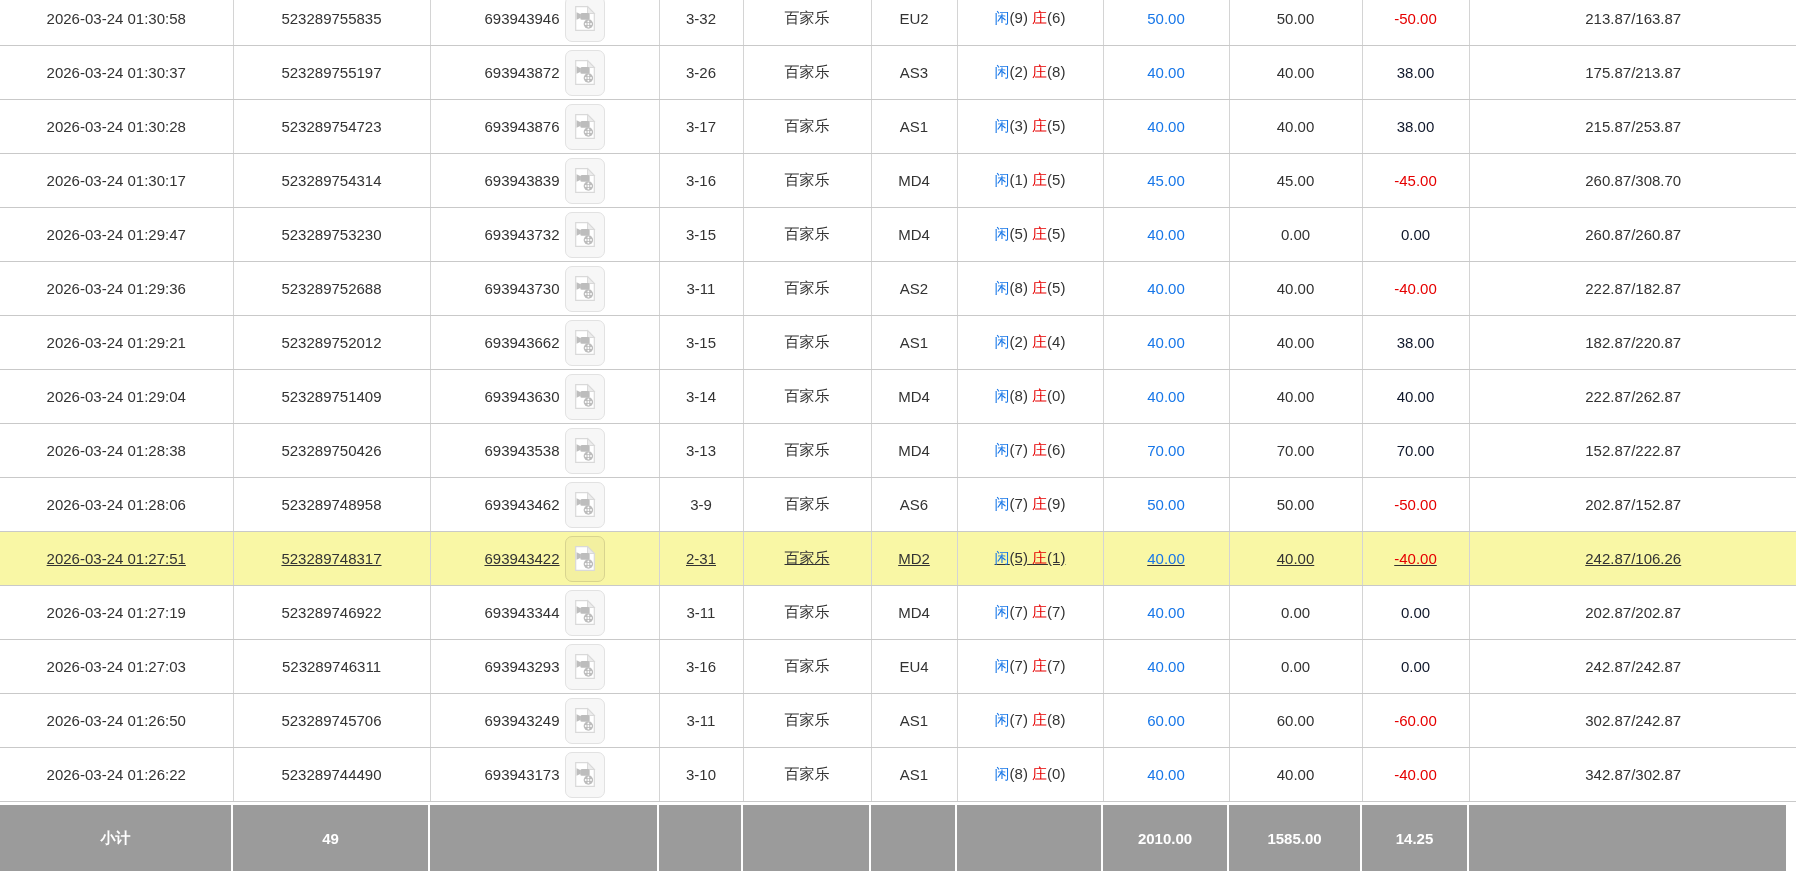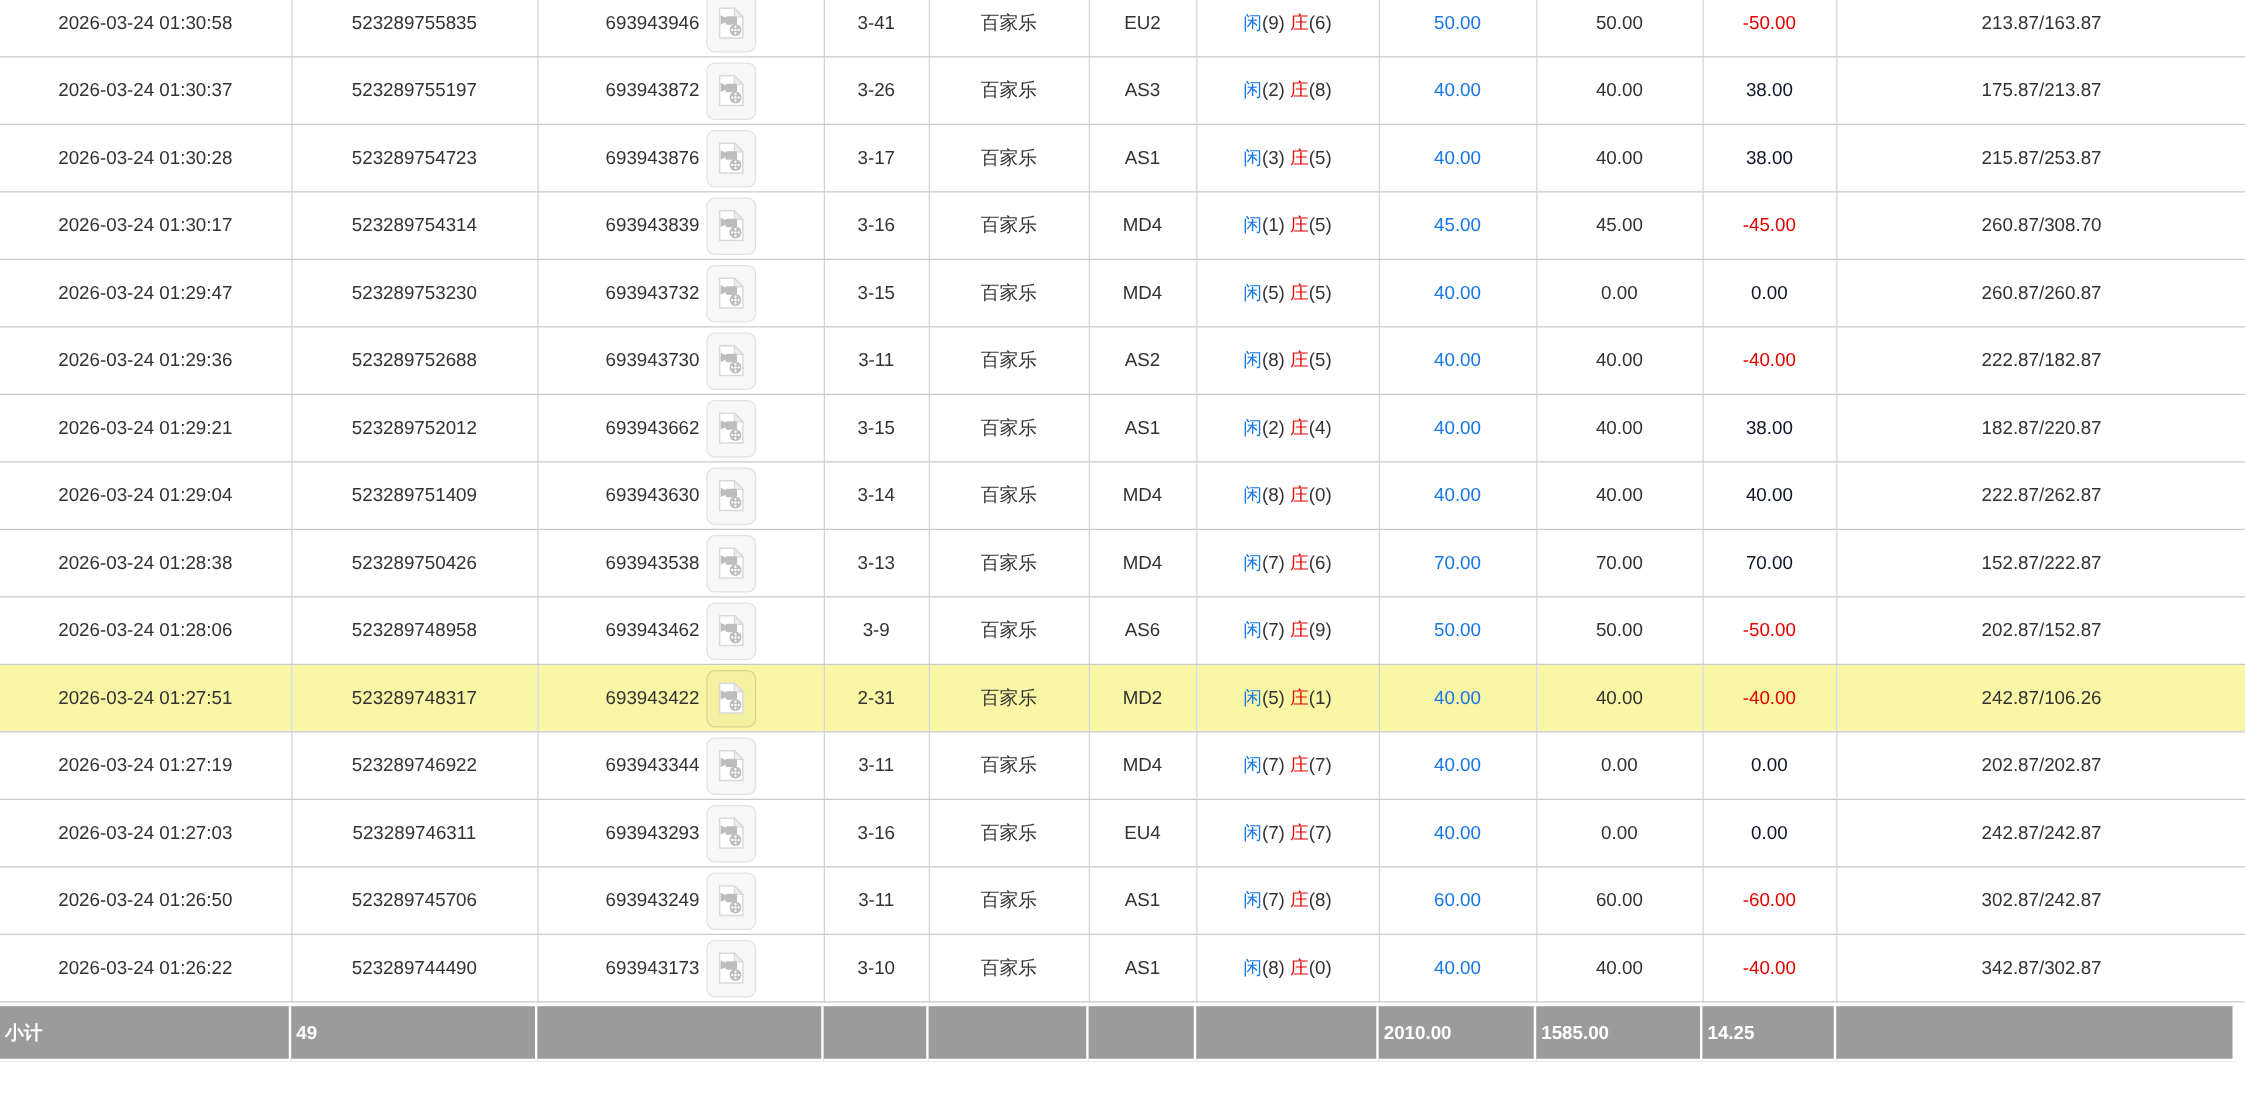--- a/index.html
+++ b/index.html
@@ -14,42 +14,42 @@
   table.data{
     width:1797px;table-layout:fixed;border-collapse:collapse;
     margin-top:-8px;
   }
   table.data td{
     height:53px;padding:0;text-align:center;vertical-align:middle;
     border-bottom:1px solid #c9c9c9;border-right:1px solid #d4d4d4;
     white-space:nowrap;overflow:hidden;
   }
   table.data td:last-child{border-right:none;}
-  tr.highlighted td{background:var(--hl);}
+  tr.highlighted td{background:var(--hl);text-decoration:underline;}
 
   .blue{color:var(--blue);}
   .red{color:var(--red);}
   .wl{color:#0f172a;}
   .wl.neg{color:var(--red);margin-top:28px;}
   .bet-link{color:var(--blue);cursor:pointer;}
 
   .gid-wrap{display:flex;align-items:center;justify-content:center;gap:5px;}
   .icon-btn{
     width:38px;height:44px;flex:0 0 38px;border-radius:7px;
     background:#f7f7f7;border:1px solid #e2e2e2;
     display:flex;align-items:center;justify-content:center;cursor:pointer;
   }
   tr.highlighted .icon-btn{background:#f3f0a0;border-color:#d8d48f;}
 
   table.summary{
     width:1788px;table-layout:fixed;border-collapse:separate;border-spacing:0;
     margin-top:3px;
   }
   table.summary td{
-    height:34px;padding:4px;text-align:left;vertical-align:middle;
+    height:34px;padding:16px;text-align:center;vertical-align:middle;
     background:var(--sumbg);color:#fff;font-weight:bold;
     border-right:2px solid #fff;border-bottom:2px solid #fff;
     white-space:nowrap;overflow:hidden;
   }
 </style>
 </head>
 <body style="--blue: #1877e8; --red: #e60000; --hl: #f9f7a5; --sumbg: #9b9b9b;">
 
 <div class="viewport">
 
@@ -83,21 +83,21 @@
             <circle cx="17" cy="21.5" r="5.6" fill="#bdbdbd"></circle>
             <circle cx="17" cy="21.5" r="1.2" fill="#ffffff"></circle>
             <circle cx="17" cy="18.4" r="1.1" fill="#ffffff"></circle>
             <circle cx="17" cy="24.6" r="1.1" fill="#ffffff"></circle>
             <circle cx="13.9" cy="21.5" r="1.1" fill="#ffffff"></circle>
             <circle cx="20.1" cy="21.5" r="1.1" fill="#ffffff"></circle>
           </svg>
         </span>
       </div>
     </td>
-    <td><span>3-41</span></td>
+    <td><span>3-32</span></td>
     <td><span>百家乐</span></td>
     <td><span>EU2</span></td>
     <td><span class="blue">闲</span><span>(9)</span><span> </span><span class="red">庄</span><span>(6)</span></td>
     <td><span class="bet-link">50.00</span></td>
     <td><span>50.00</span></td>
     <td><span class="wl neg">-50.00</span></td>
     <td><span>213.87/163.87</span></td>
   </tr>
         <tr>
     <td><span>2026-03-24 01:30:37</span></td>

